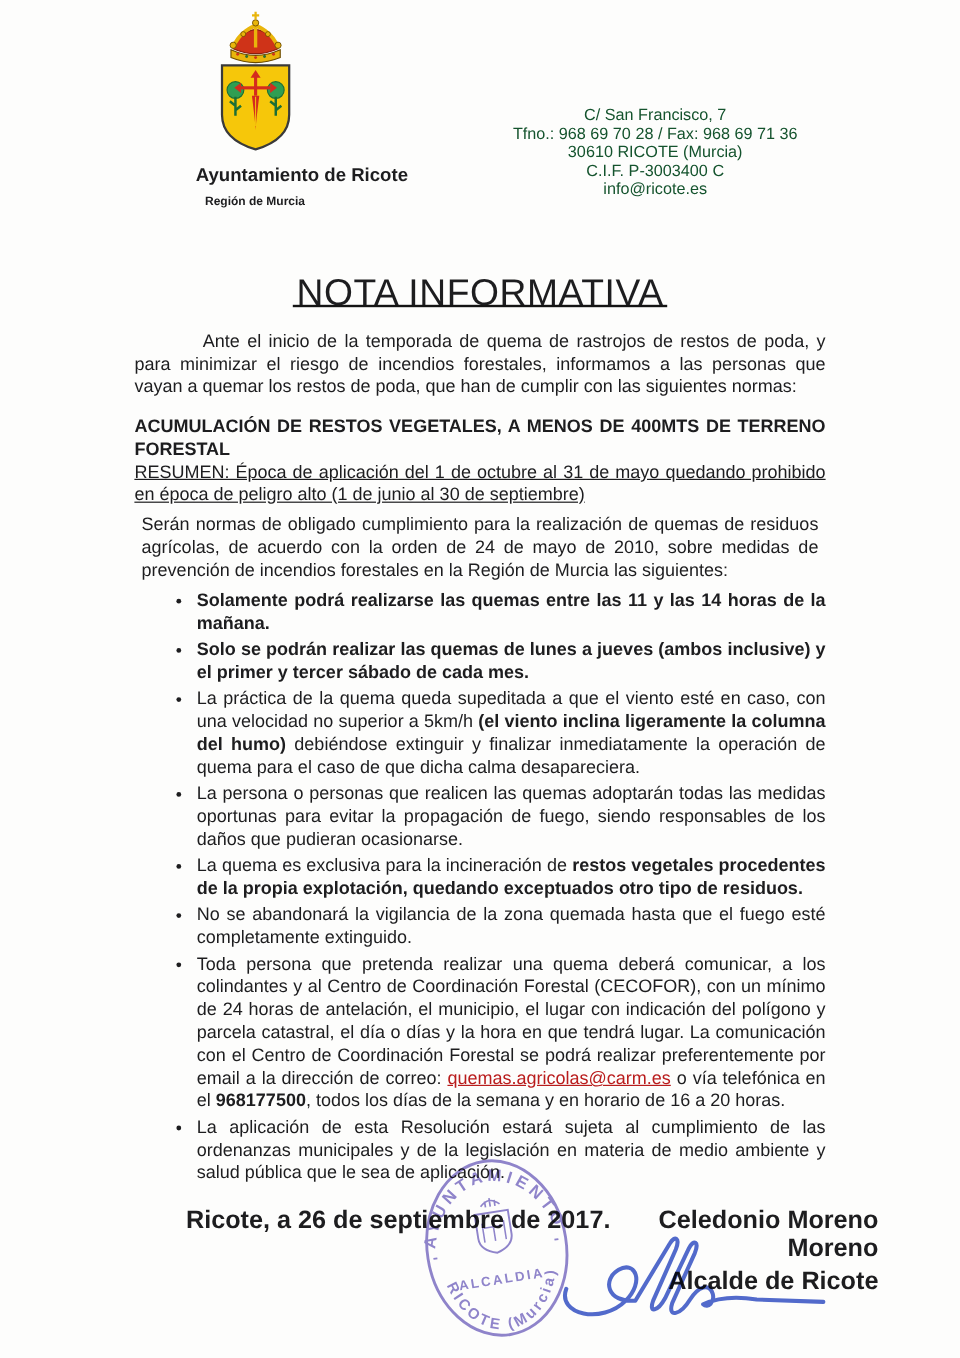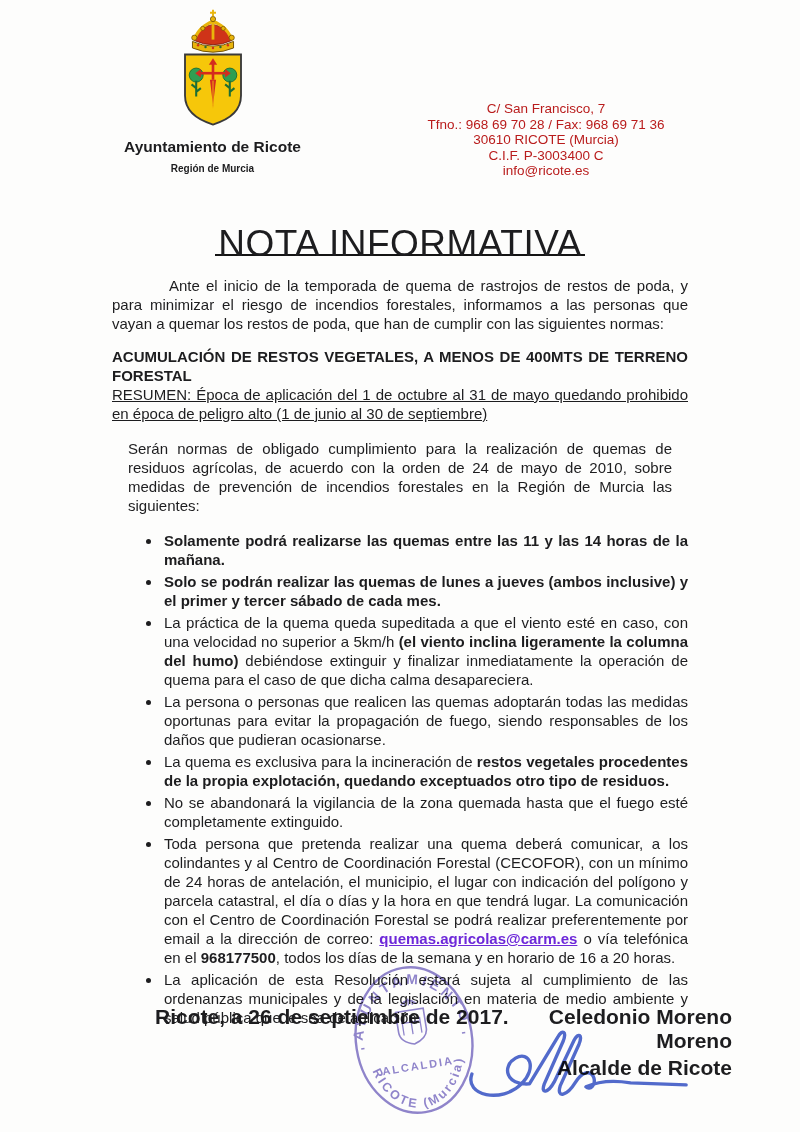--- a/index.html
+++ b/index.html
@@ -9,38 +9,38 @@
     margin:0 auto;
     background:#fdfdfc;
     font-family:"Liberation Sans", sans-serif;
     color:#1d1d1f;
     overflow:hidden;
   }
   
   .hdr{position:relative;height:228px;}
   .crest-block{position:absolute;left:85px;top:6px;width:255px;text-align:center;}
   .crest-svg{display:block;margin:0 auto;}
-  .org-name{font-weight:bold;font-size:15.5px;margin-top:6px;}
+  .org-name{font-weight:bold;font-size:15.5px;margin-top:6px;text-align:right;}
   .org-region{font-weight:bold;font-size:10px;margin-top:7px;}
-  .contact{position:absolute;left:390px;top:101px;width:312px;text-align:center;
-           color:#b91c1c;font-size:13.5px;line-height:15.6px;}
+  .contact{position:absolute;left:390px;top:88px;width:312px;text-align:center;
+           color:#14532d;font-size:13.5px;line-height:15.6px;}
   .contact .uline{text-decoration:underline;}
   
   .content{margin:0 112px;width:576px;font-size:15px;line-height:19px;text-align:justify;}
   .title-wrap{text-align:center;margin:6px 0 16px 0;}
-  .doc-title{display:inline-block;font-size:37px;letter-spacing:.5px;
+  .doc-title{display:inline-block;font-size:31px;letter-spacing:.5px;
              border-bottom:2.5px solid #141414;padding:0 3px 1px 3px;}
   .para{margin:0 0 14px 0;text-indent:57px;}
   .sec-head{font-weight:bold;margin:14px 0 0 0;}
   .resumen{text-decoration:underline;margin:0;}
-  .sec-intro{margin:16px;}
+  .sec-intro{margin:6px;}
   ul.rules{margin:0;padding:0 0 0 50px;}
   ul.rules li{margin:0 0 3px 0;padding-left:2px;}
   .b{font-weight:bold;}
-  .doclink{color:#6d28d9;font-weight:bold;text-decoration:underline;}
+  .doclink{color:#b91c1c;font-weight:normal;text-decoration:underline;}
   
   .footer{position:absolute;left:112px;top:1005px;width:620px;font-weight:bold;font-size:21px;}
   .sig-row{display:flex;align-items:flex-start;}
   .date-line{margin-left:43px;white-space:nowrap;}
   .name-block{margin-left:20px;text-align:right;}
   .signer-title{margin-top:3px;}
   .stamp{position:absolute;left:348px;top:958px;width:132px;height:170px;
          mix-blend-mode:multiply;opacity:.85;color:#7d70c5;}
   .signature{position:absolute;left:462px;top:1022px;width:238px;height:100px;
              mix-blend-mode:multiply;}

